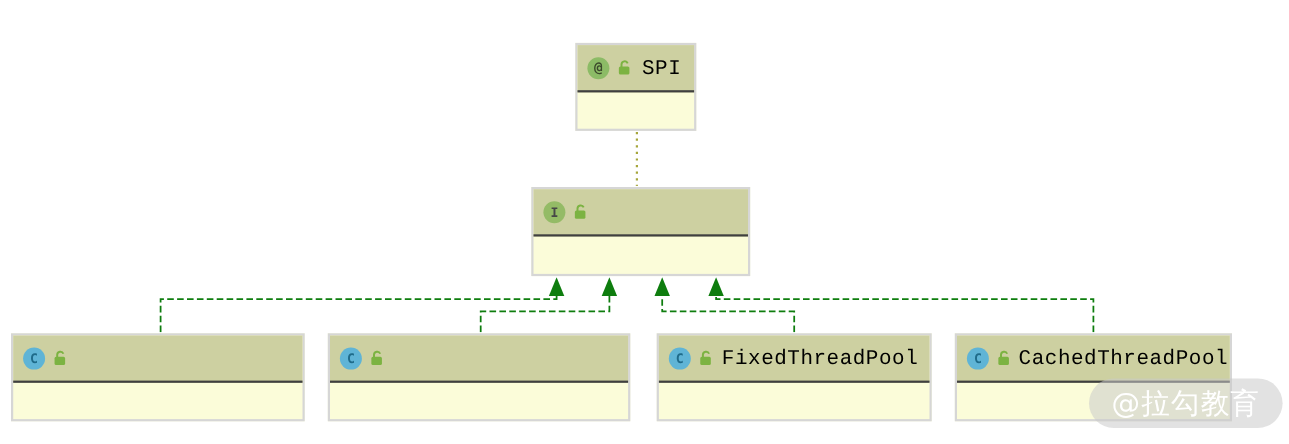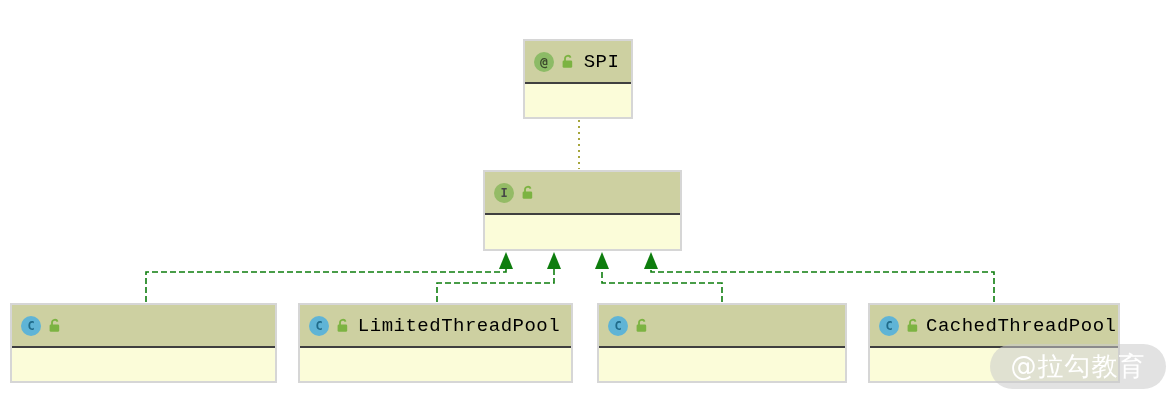--- a/index.html
+++ b/index.html
@@ -123,32 +123,32 @@
     <div class="node-body"></div>
   </div>
 
   <div class="node" style="left:298px;top:303px;width:275px;height:80px;">
     <div class="node-header">
       <span class="badge badge-class">C</span>
       <svg class="lock" viewBox="0 0 15 15">
         <path d="M5,7 V4.6 A2.9,2.9 0 0 1 10.6,3.6" fill="none" stroke="var(--lock)" stroke-width="1.8"></path>
         <rect x="2.6" y="6.4" width="9.6" height="7.4" rx="1.4" fill="var(--lock)"></rect>
       </svg>
-      <span class="node-title">LimitedThreadPool</span>
     </div>
     <div class="node-body"></div>
   </div>
 
   <div class="node" style="left:597px;top:303px;width:250px;height:80px;">
     <div class="node-header">
       <span class="badge badge-class">C</span>
       <svg class="lock" viewBox="0 0 15 15">
         <path d="M5,7 V4.6 A2.9,2.9 0 0 1 10.6,3.6" fill="none" stroke="var(--lock)" stroke-width="1.8"></path>
         <rect x="2.6" y="6.4" width="9.6" height="7.4" rx="1.4" fill="var(--lock)"></rect>
       </svg>
+      <span class="node-title">FixedThreadPool</span>
     </div>
     <div class="node-body"></div>
   </div>
 
   <div class="node" style="left:868px;top:303px;width:252px;height:80px;">
     <div class="node-header">
       <span class="badge badge-class">C</span>
       <svg class="lock" viewBox="0 0 15 15">
         <path d="M5,7 V4.6 A2.9,2.9 0 0 1 10.6,3.6" fill="none" stroke="var(--lock)" stroke-width="1.8"></path>
         <rect x="2.6" y="6.4" width="9.6" height="7.4" rx="1.4" fill="var(--lock)"></rect>

